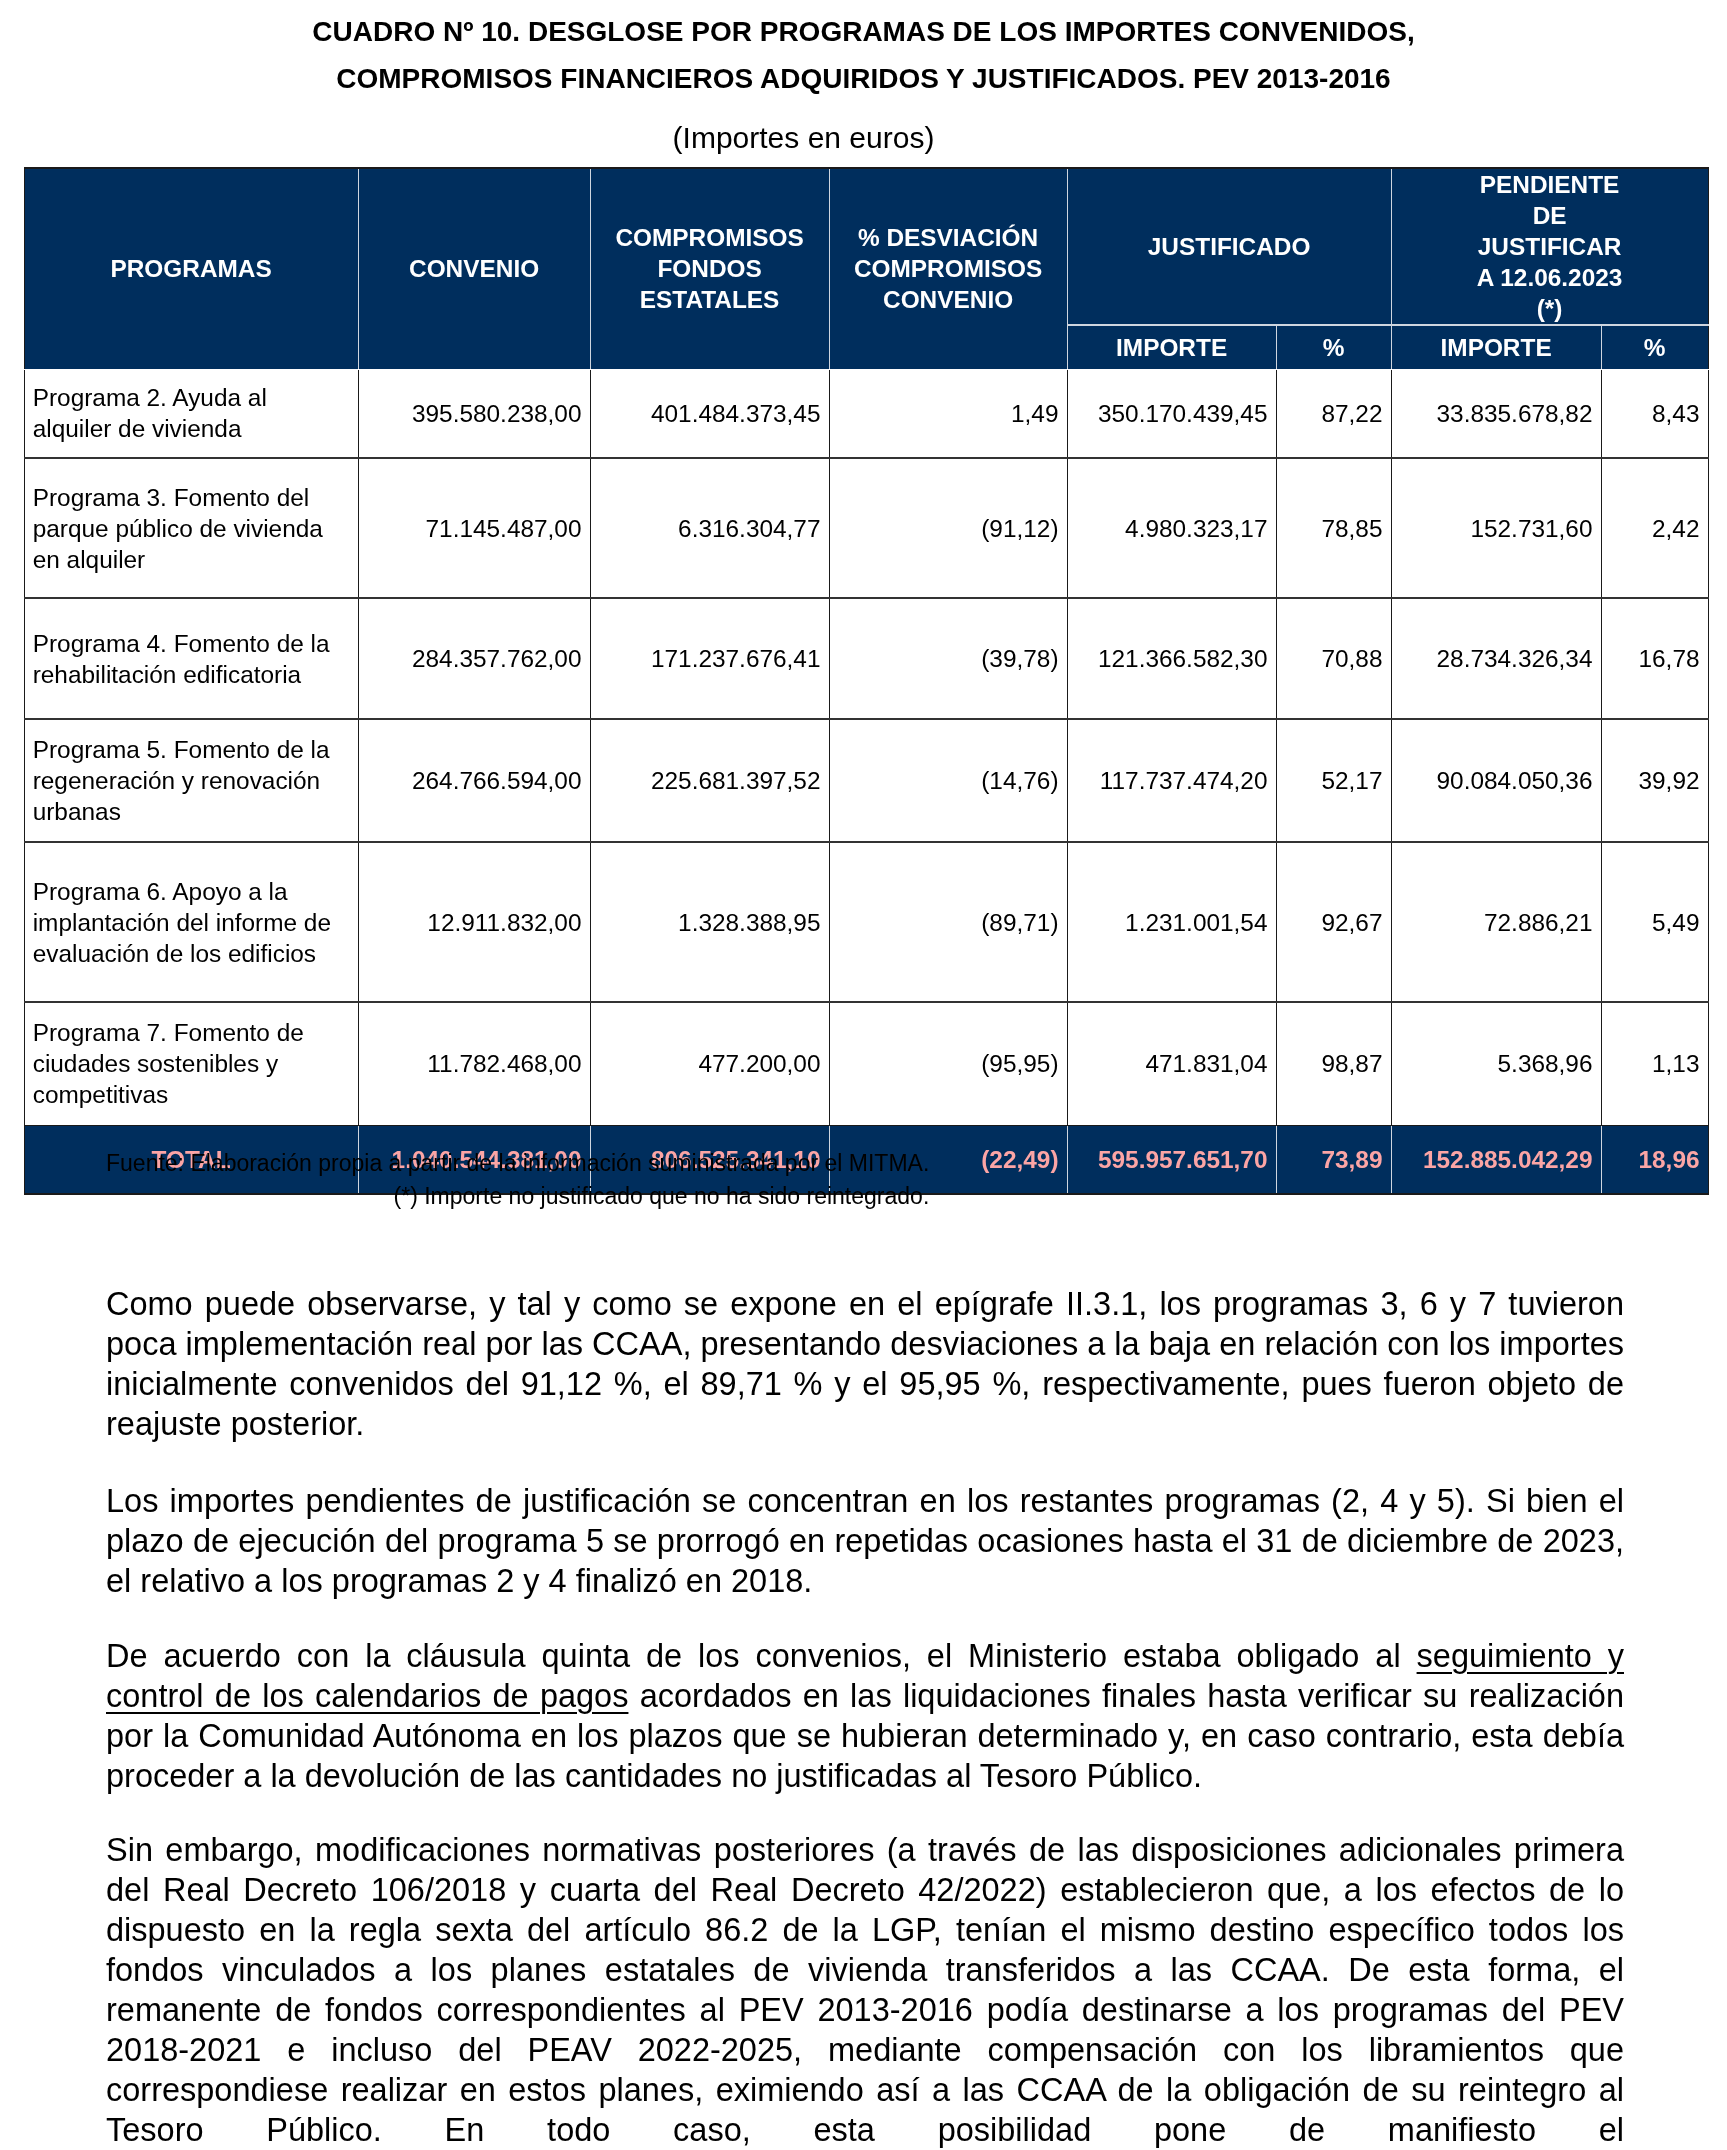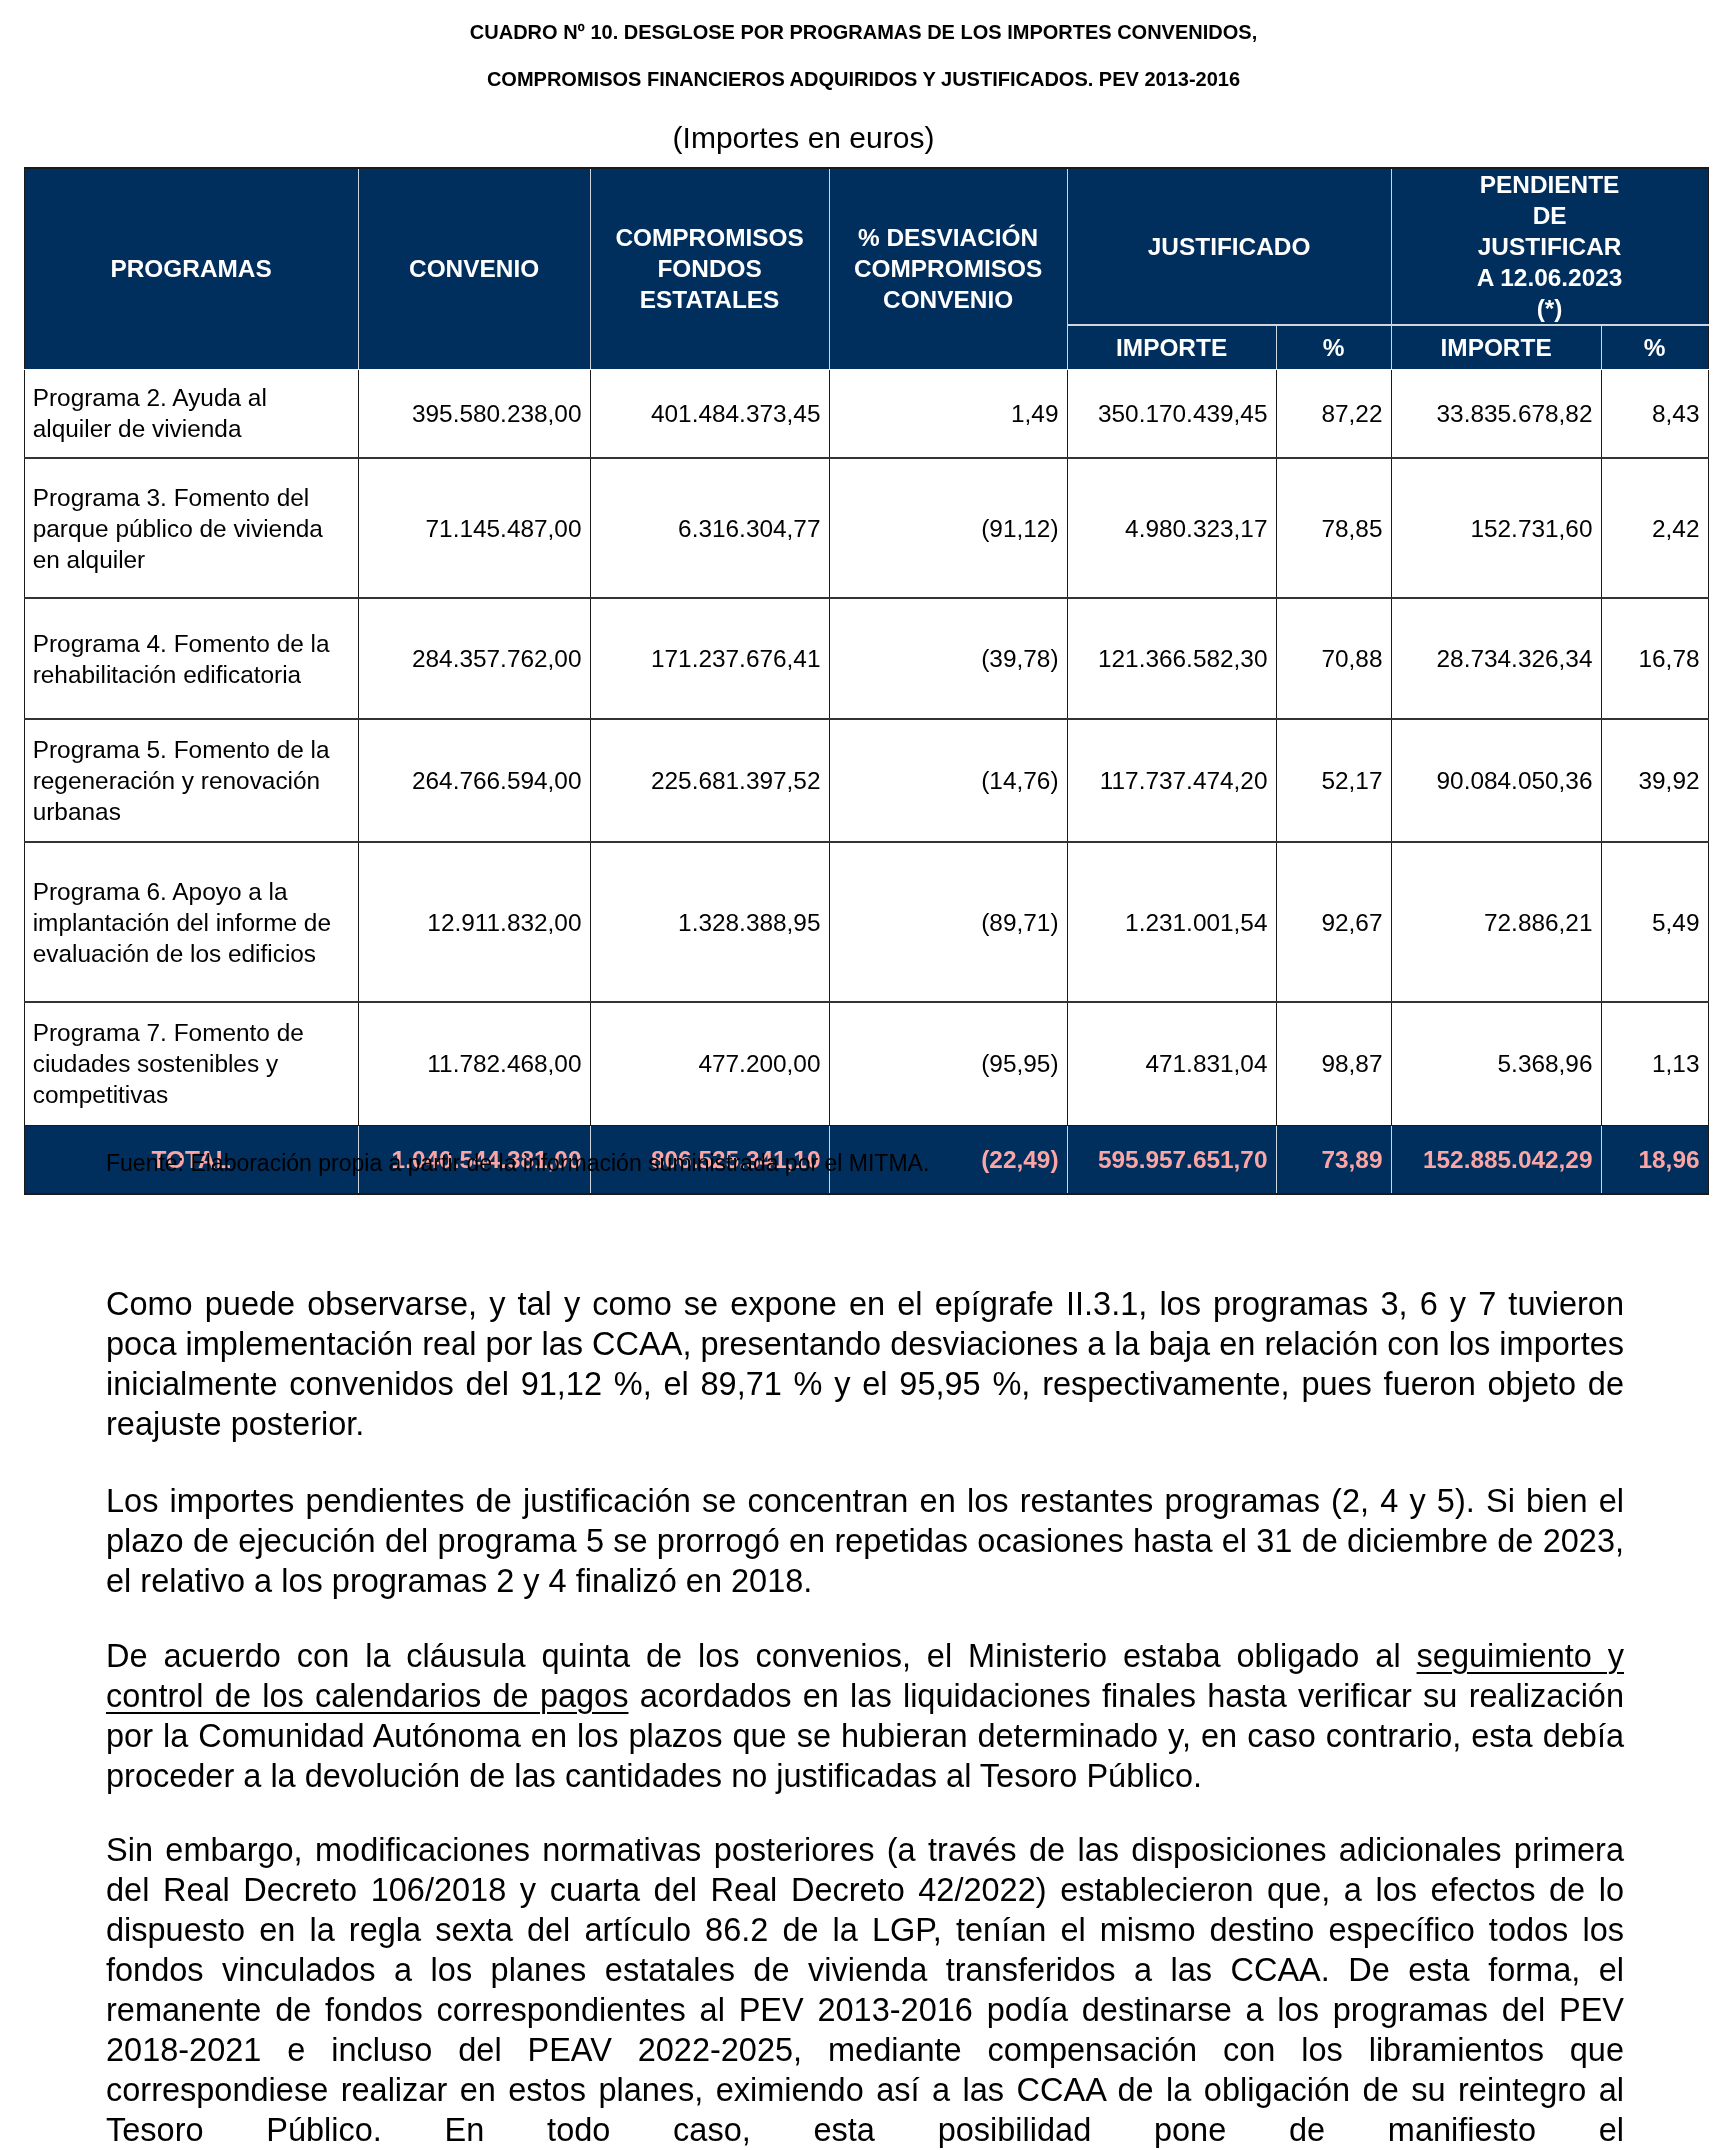--- a/index.html
+++ b/index.html
@@ -1,19 +1,19 @@
 <!DOCTYPE html>
 <html style="font-size:13px"><head>
 <meta charset="utf-8">
 <style>
   html, body { margin:0; padding:0; background:#ffffff; }
   body { width:1727px; height:2151px; position:relative; overflow:hidden;
          font-family:"Liberation Sans", sans-serif; color:#000; }
   .title { position:absolute; left:0; width:1727px; text-align:center;
-           font-weight:bold; font-size:20px; line-height:34px; }
+           font-weight:bold; font-size:28px; line-height:34px; }
   #title1 { top:14.6px; }
   #title2 { top:62px; }
   #units { position:absolute; top:120px; left:0; width:1545px; text-align:center;
            font-size:30px; line-height:36px;margin-left:31px; }
   table { position:absolute; left:23.6px; top:167px; width:1683px; border-collapse:collapse;
           table-layout:fixed; }
   td, th { border:1.6px solid #1a1a1a; padding:0 8.1px; font-size:24.4px; line-height:31px; }
   thead th { background:#002e5d; color:#fff; font-weight:bold; text-align:center;
              border-color:#ffffff; border-left:1.6px solid #cfd6df; border-right:1.6px solid #cfd6df; }
   thead tr:first-child th { border-top:2.4px solid #1a1a1a; }
@@ -141,19 +141,20 @@
       <td>595.957.651,70</td>
       <td>73,89</td>
       <td>152.885.042,29</td>
       <td class="lastcell">18,96</td>
     </tr>
   </tfoot>
 </table>
 
 <div class="notes">
   <div>Fuente: Elaboración propia a partir de la información suministrada por el MITMA.</div>
+  <div>(*) Importe no justificado que no ha sido reintegrado.</div>
 </div>
 
 <p id="p1" class="para">Como puede observarse, y tal y como se expone en el epígrafe II.3.1, los programas 3, 6 y 7 tuvieron poca implementación real por las CCAA, presentando desviaciones a la baja en relación con los importes inicialmente convenidos del 91,12 %, el 89,71 % y el 95,95 %, respectivamente, pues fueron objeto de reajuste posterior.</p>
 <p id="p2" class="para">Los importes pendientes de justificación se concentran en los restantes programas (2, 4 y 5). Si bien el plazo de ejecución del programa 5 se prorrogó en repetidas ocasiones hasta el 31 de diciembre de 2023, el relativo a los programas 2 y 4 finalizó en 2018.</p>
 <p id="p3" class="para"><span>De acuerdo con la cláusula quinta de los convenios, el Ministerio estaba obligado al </span><u>seguimiento y control de los calendarios de pagos</u><span> acordados en las liquidaciones finales hasta verificar su realización por la Comunidad Autónoma en los plazos que se hubieran determinado y, en caso contrario, esta debía proceder a la devolución de las cantidades no justificadas al Tesoro Público.</span></p>
 <p id="p4" class="para" style="text-align-last:justify">Sin embargo, modificaciones normativas posteriores (a través de las disposiciones adicionales primera del Real Decreto 106/2018 y cuarta del Real Decreto 42/2022) establecieron que, a los efectos de lo dispuesto en la regla sexta del artículo 86.2 de la LGP, tenían el mismo destino específico todos los fondos vinculados a los planes estatales de vivienda transferidos a las CCAA. De esta forma, el remanente de fondos correspondientes al PEV 2013-2016 podía destinarse a los programas del PEV 2018-2021 e incluso del PEAV 2022-2025, mediante compensación con los libramientos que correspondiese realizar en estos planes, eximiendo así a las CCAA de la obligación de su reintegro al Tesoro Público. En todo caso, esta posibilidad pone de manifiesto el</p>
 
 
 </body></html>

